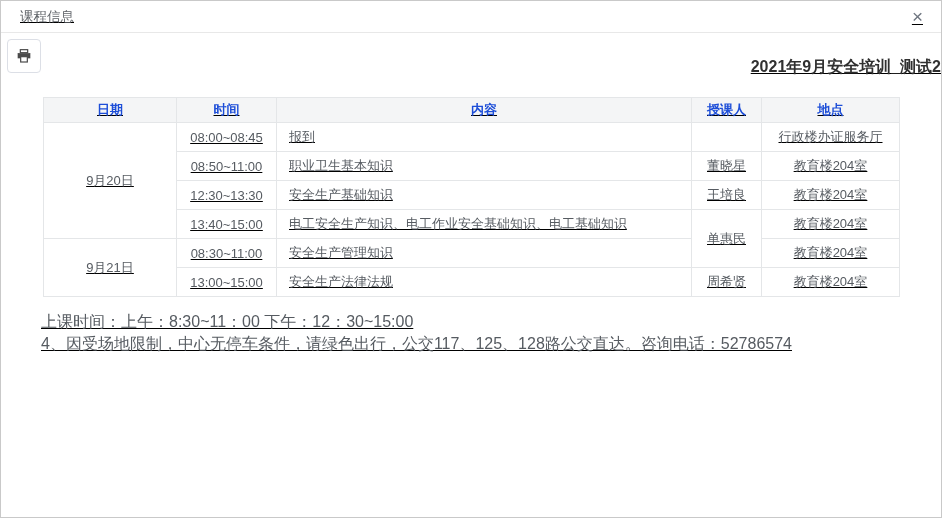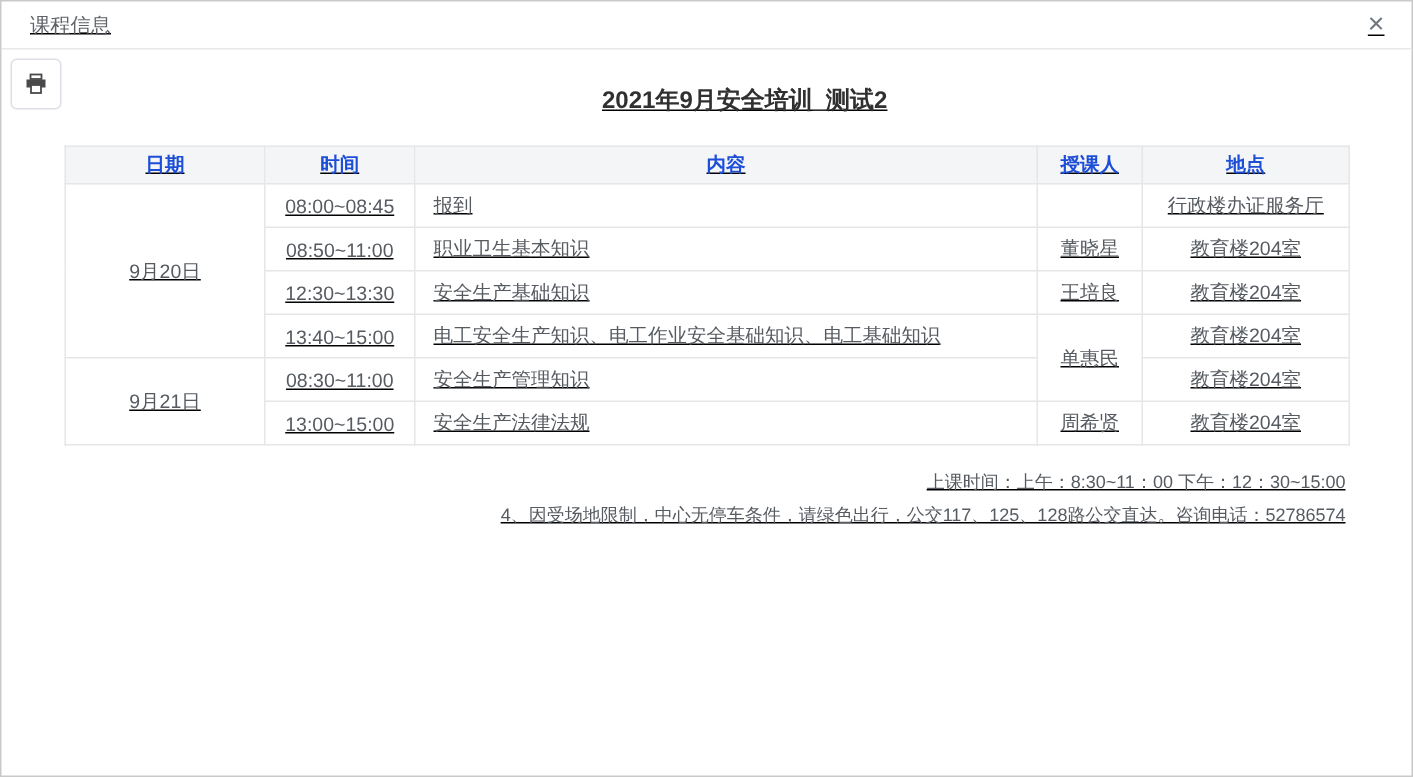--- a/index.html
+++ b/index.html
@@ -40,21 +40,21 @@
     border: 1px solid #dcdfe6;
     border-radius: 4px;
     display: flex;
     align-items: center;
     justify-content: center;
     padding: 0;
     cursor: pointer;
   }
   .course-title {
     margin: 24px 0 19px 3px;
-    text-align: center;
+    text-align: right;
     font-size: 16px;
     font-weight: bold;
     color: #303030;
     padding-left: 48px;
   }
   .ctable {
     width: 856px;
     margin-left: 42px;
     border-collapse: collapse;
     table-layout: fixed;
@@ -71,26 +71,25 @@
   }
   .ctable th {
     background: #f4f5f6;
     font-weight: bold;
     color: #1d4ed8;
     height: 24px;
     padding: 3px 8px;
   }
   .ctable td.c-content { text-align: left; padding-left: 12px; }
   .notes {
-    margin: 14px 0 0 28px;
+    margin: 14px 0 0 40px;
     width: 868px;
-    font-size: 12px;
+    font-size: 16px;
     color: #565b61;
     line-height: 21.5px;
-    text-align: right;
   }
   .notes p { margin: 0; }
 </style>
 </head>
 <body>
 
 <div class="dialog">
 
   <div class="dialog-header">
     <span class="dialog-title">课程信息</span>

